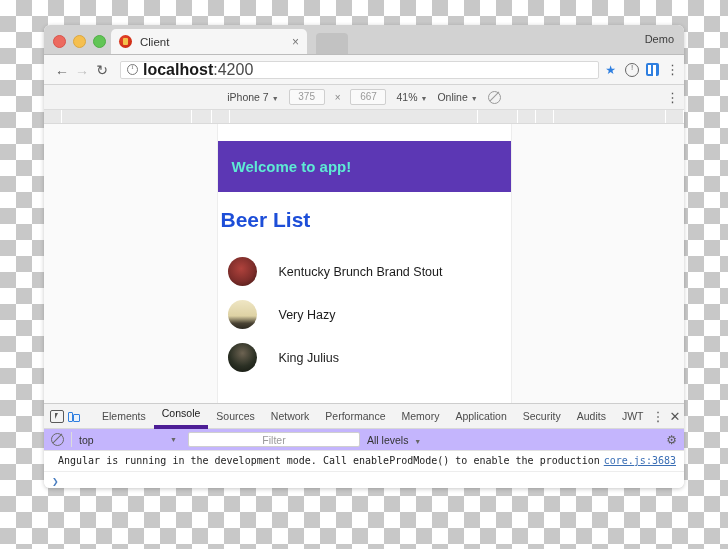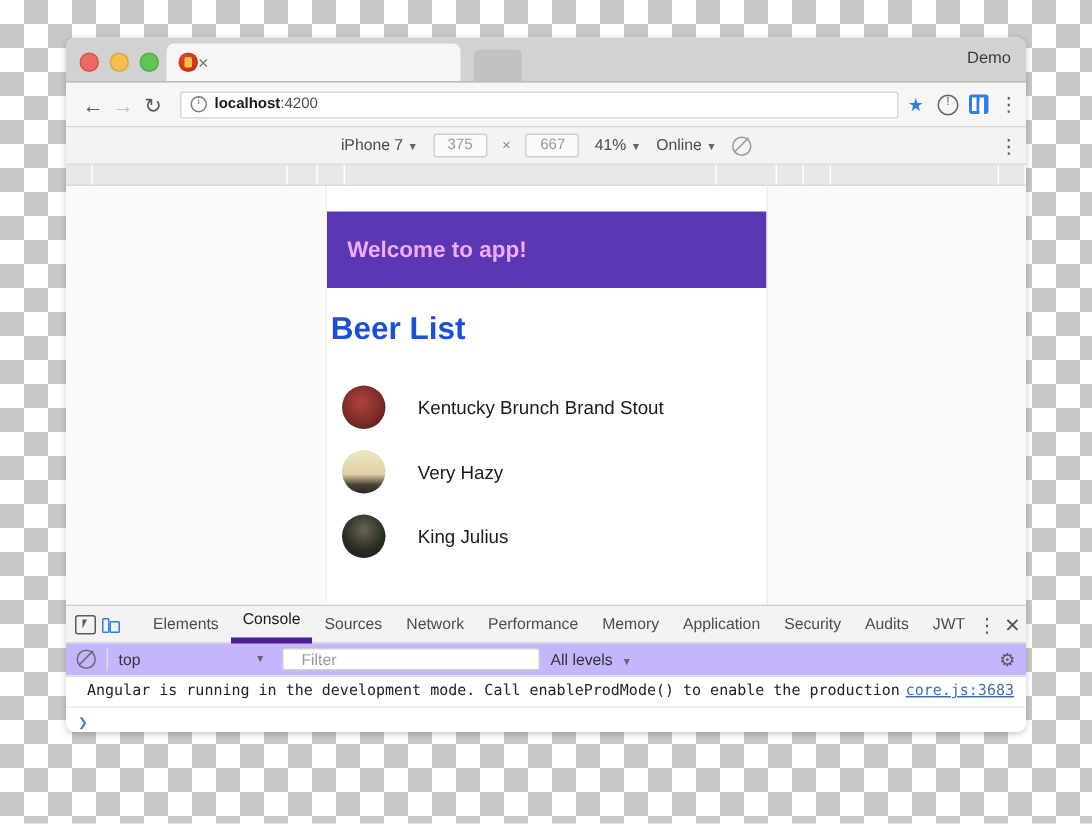--- a/index.html
+++ b/index.html
@@ -158,21 +158,21 @@
   }
   .info-circle::after {
     content: "i";
     position: absolute;
     left: 0; right: 0; top: -2.5px;
     text-align: center;
     font-size: 7px;
     color: #7a7a7a;
     font-family: "Liberation Serif", serif;
   }
-  .url { font-size: 10px; color: #4a4a4a; }
+  .url { font-size: 16px; color: #4a4a4a; }
   .url b { color: #1a1a1a; font-weight: 700; }
   .star { color: #2f7fe0; font-size: 12px; margin-right: 9px; cursor: pointer; }
   .tb-icon {
     width: 15px; height: 15px;
     margin-right: 7px;
     position: relative;
     cursor: pointer;
     flex: none;
   }
   .tb-info {
@@ -281,21 +281,21 @@
   .device-viewport {
     width: 293px;
     background: #ffffff;
     border-left: 1px solid #ededed;
     border-right: 1px solid #ededed;
     overflow: hidden;
   }
   .app-header {
     margin: 17px 0 0 0;
     background: #5c37b4;
-    color: #f0abfc;
+    color: #5eead4;
     font-size: 15px;
     font-weight: 700;
     padding: 17px 14px;
     box-sizing: border-box;
   }
   .app-h2 {
     font-size: 21px;
     font-weight: 700;
     color: #1d4ed8;
     margin: 16px 0 0 3px;
@@ -461,20 +461,21 @@
     height: 15px;
     border: 1px solid #cfcfcf;
     background: #fff;
     border-radius: 2px;
     font-size: 10.5px;
     color: #9a9a9a;
     padding: 0 12px;
     line-height: 15px;
     box-sizing: border-box;
     cursor: text;
+    text-align: center;
   }
   .levels-select {
     font-size: 10.5px;
     color: #333;
     cursor: pointer;
     white-space: nowrap;
   }
   .gear {
     margin-left: auto;
     font-size: 12px;
@@ -520,20 +521,21 @@
 <div id="browser-window">
 
   <div class="tabstrip">
     <div class="traffic">
       <div class="light red"></div>
       <div class="light yellow"></div>
       <div class="light green"></div>
     </div>
     <div class="tab">
       <div class="tab-favicon"></div>
+      <div class="tab-title">Client</div>
       <div class="tab-close">×</div>
     </div>
     <div class="tab-ghost"></div>
     <div class="demo-label">Demo</div>
   </div>
 
   <div class="toolbar">
     <div class="nav-btn">←</div>
     <div class="nav-btn disabled">→</div>
     <div class="nav-btn">↻</div>

